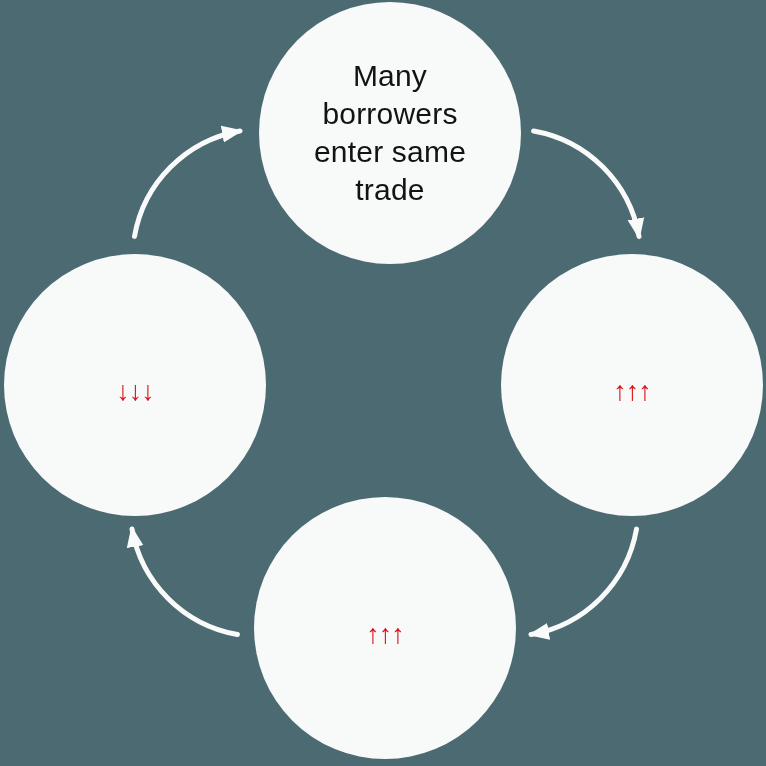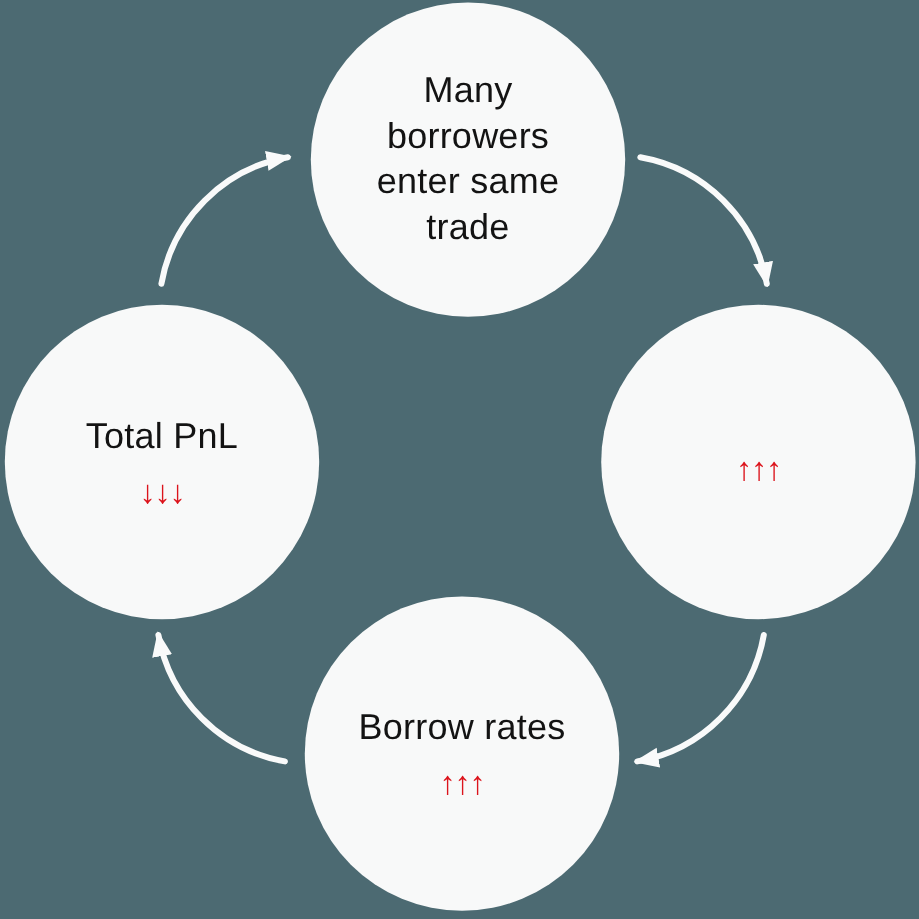--- a/index.html
+++ b/index.html
@@ -75,22 +75,20 @@
   <div class="node node-top">
     <div class="label">Many borrowers enter same trade</div>
 
   </div>
 
   <div class="node node-right">
     <div class="trend">↑↑↑</div>
   </div>
 
   <div class="node node-bottom">
-    <div class="label">Borrow rates</div>
     <div class="trend">↑↑↑</div>
   </div>
 
   <div class="node node-left">
-    <div class="label">Total PnL</div>
     <div class="trend">↓↓↓</div>
   </div>
 
 </div>
 
 </body></html>

